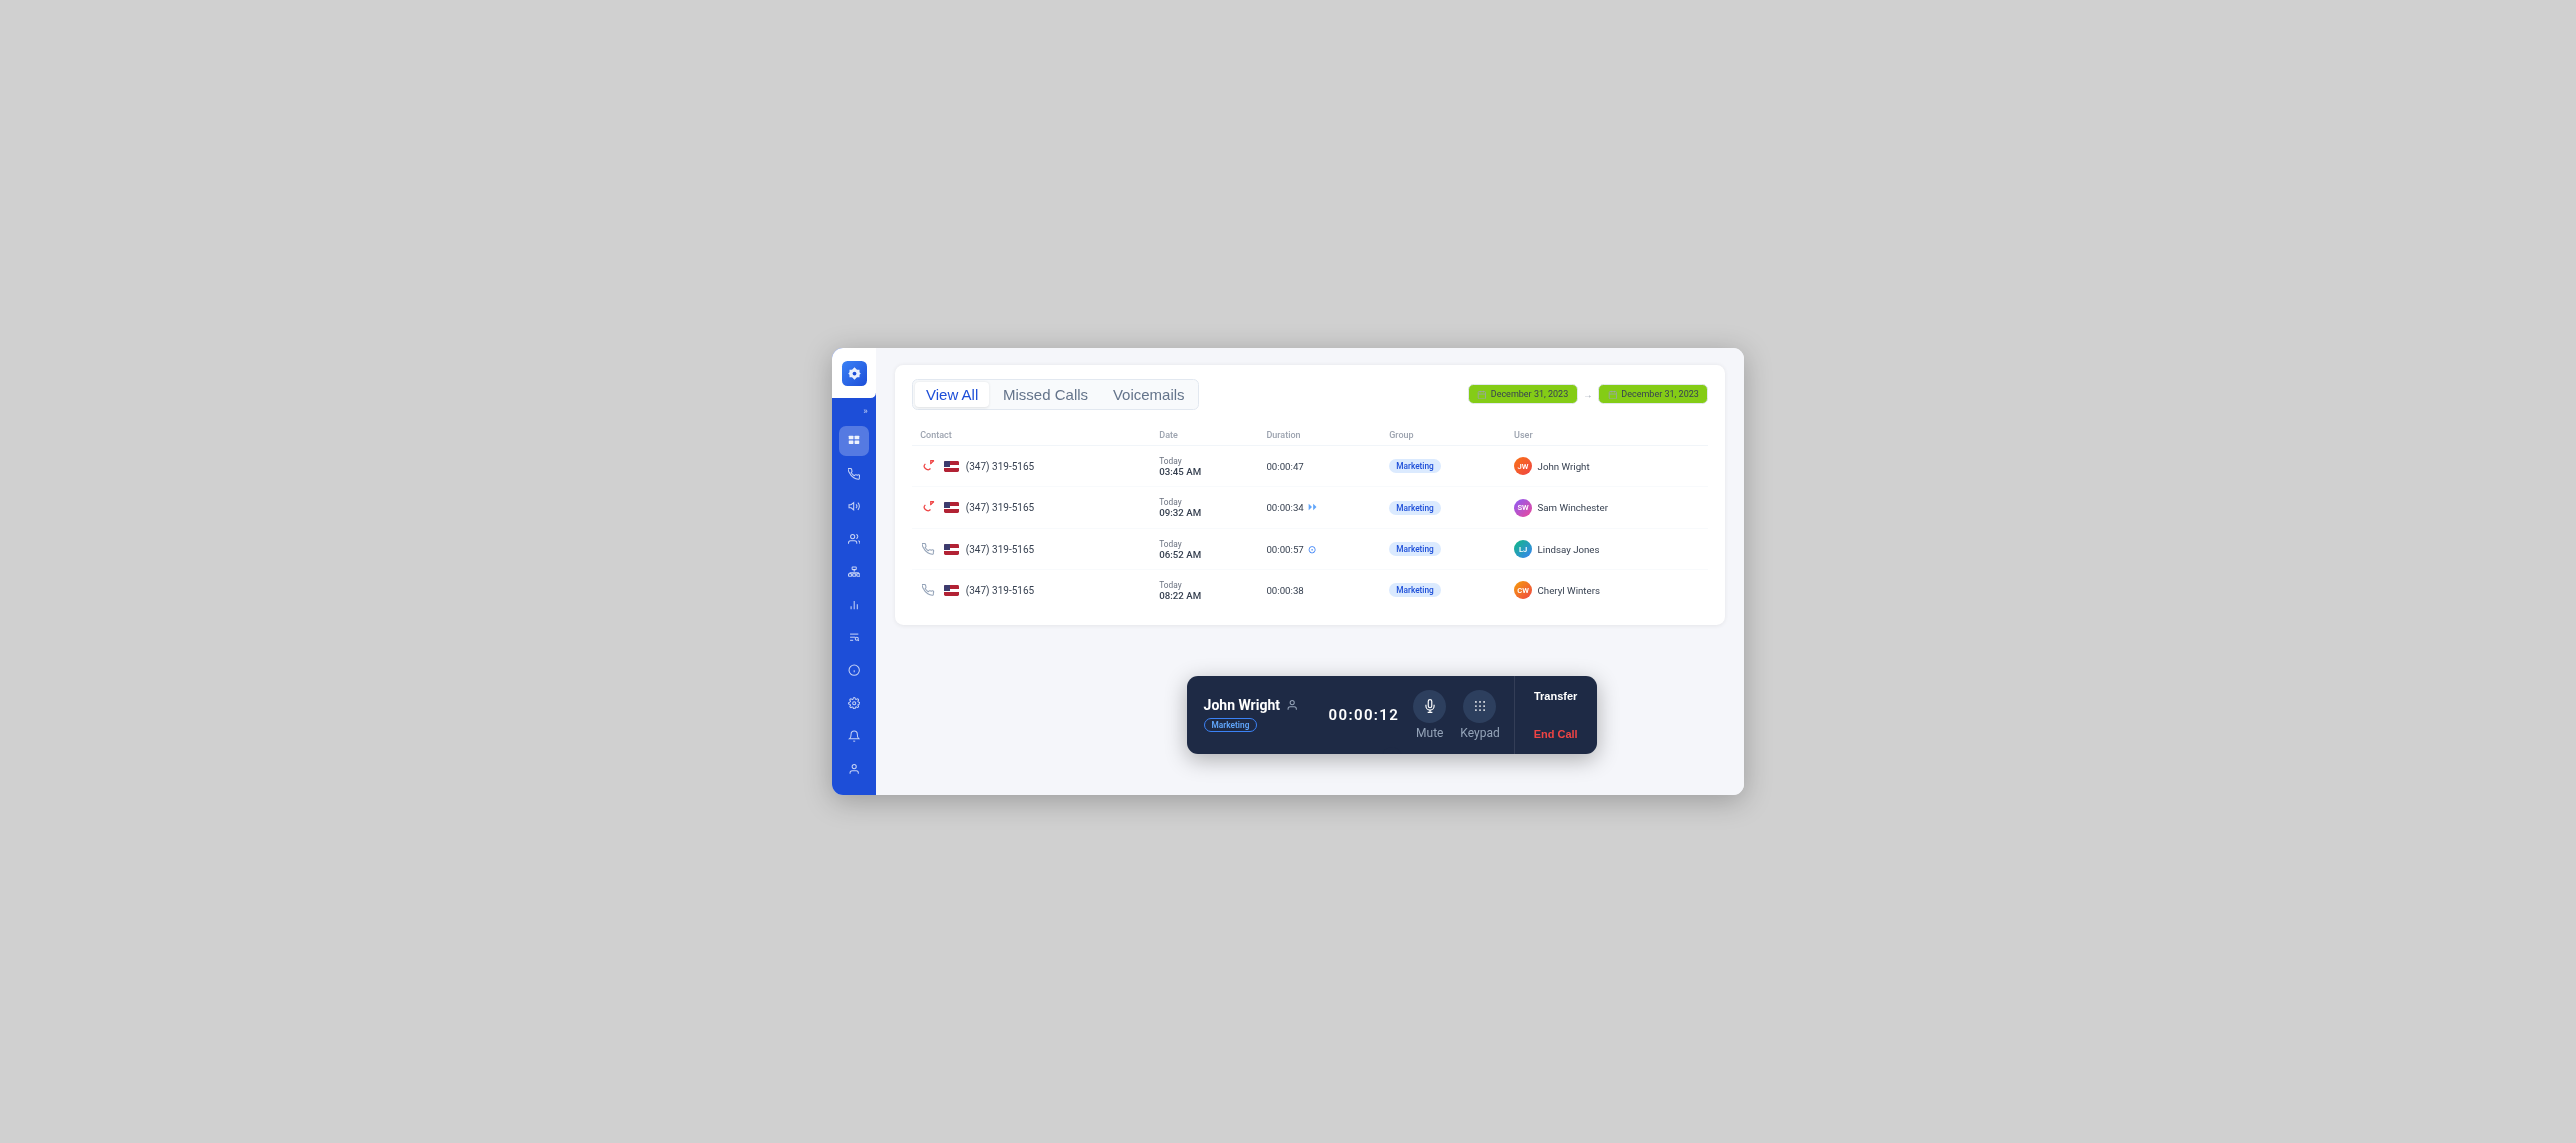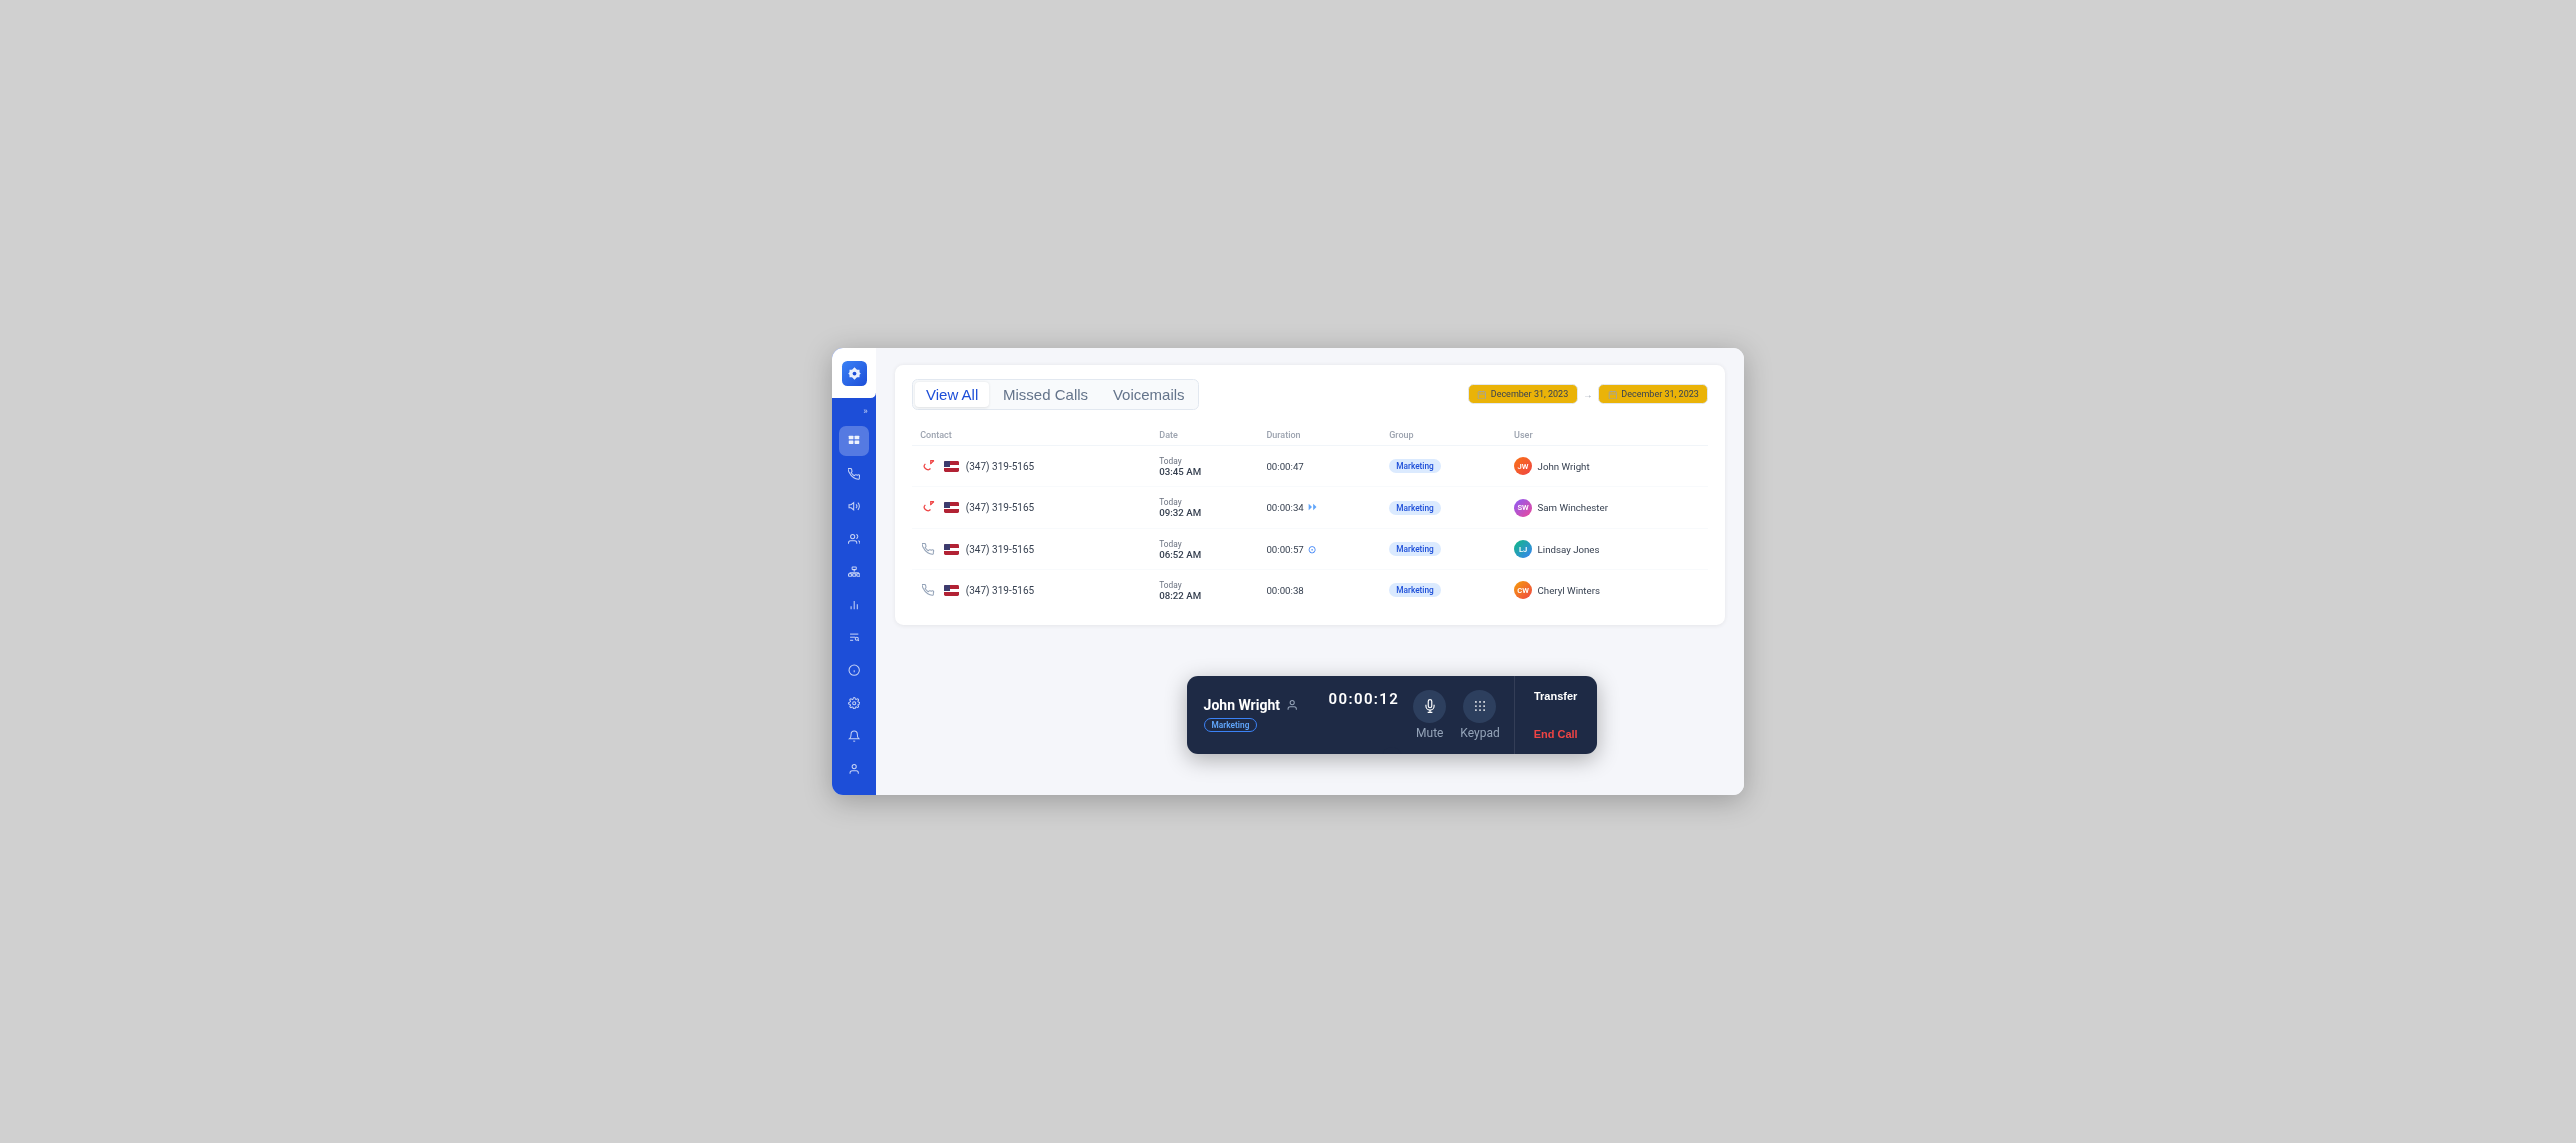--- a/index.html
+++ b/index.html
@@ -155,21 +155,21 @@
     }
     .date-input {
       display: flex;
       align-items: center;
       gap: 4.1px;
       border: 0.7px solid #e2e8f0;
       border-radius: 5.5px;
       padding: 4.1px 8.3px;
       font-size: 9px;
       color: #374151;
-      background: #eab308;
+      background: #84cc16;
       cursor: pointer;
     }
     .date-arrow {
       color: #9ca3af;
       font-size: 9.7px;
     }
     
     .call-table {
       width: 100%;
       border-collapse: collapse;
@@ -298,21 +298,21 @@
       border-radius: 14px;
       font-size: 8.3px;
       font-weight: 600;
       background: transparent;
       border: 1px solid #3b82f6;
       color: #60a5fa;
       width: fit-content;
     }
     .call-bar-center {
       display: flex;
-      align-items: flex-start;
+      align-items: center;
       gap: 14px;
       padding: 0 14px;
     }
     .call-timer {
       color: #fff;
       font-size: 15px;
       font-weight: 600;
       letter-spacing: 1.4px;
     }
     .call-action-btn {

